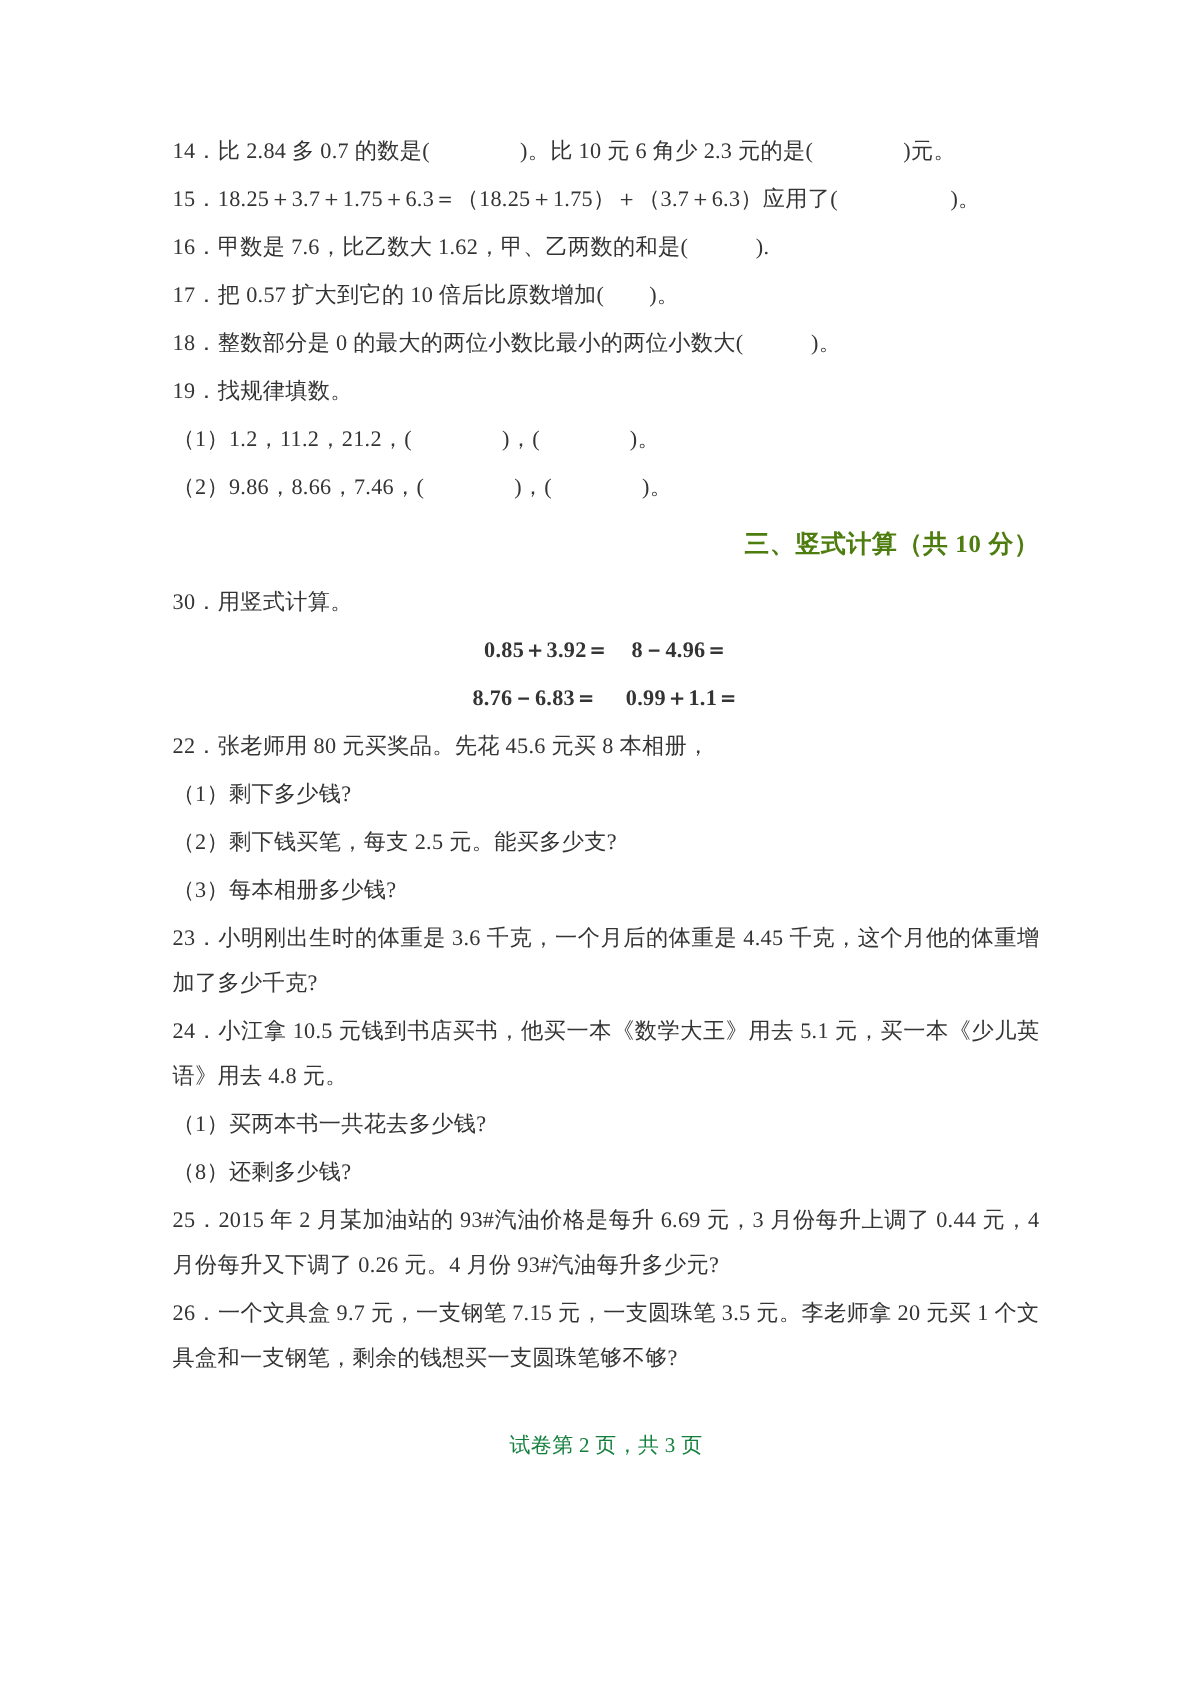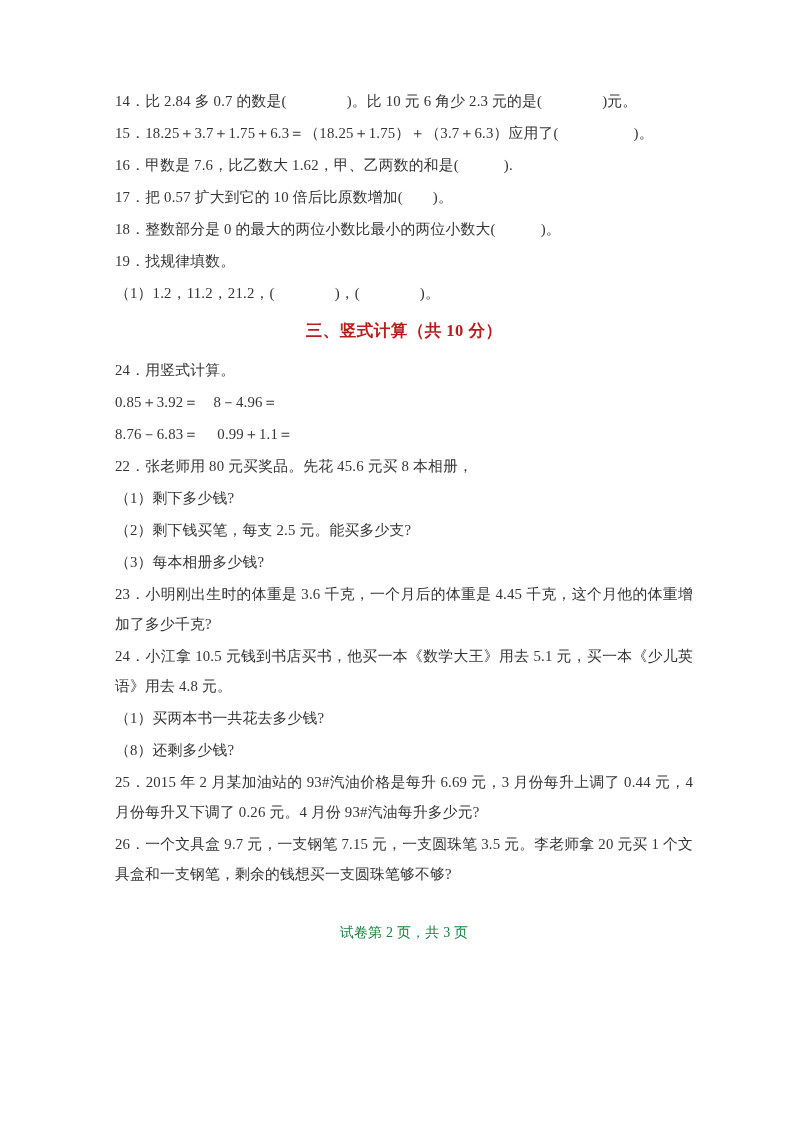--- a/index.html
+++ b/index.html
@@ -23,26 +23,27 @@
     margin: 0 0 2px 0;
     line-height: 30px;
     text-align: justify;
     letter-spacing: 0.2px;
   }
   .hd {
     margin: 7px 0 8px 0;
     line-height: 32px;
     font-weight: bold;
     font-size: 16.5px;
-    color: #b91c1c;
-    text-align: center;
+    color: #4d7c0f;
+    text-align: right;
     letter-spacing: 0.5px;
   }
   .eq {
-    text-align: left;
+    text-align: center;
+    font-weight: bold;
   }
   .foot {
     margin-top: 30px;
     text-align: center;
     font-size: 14px;
     color: #15803d;
     line-height: 28px;
   }
 </style>
 </head>
@@ -50,23 +51,24 @@
 
 <div class="page">
 
   <p class="ln">14．比 2.84 多 0.7 的数是(　　　　)。比 10 元 6 角少 2.3 元的是(　　　　)元。</p>
   <p class="ln">15．18.25＋3.7＋1.75＋6.3＝（18.25＋1.75）＋（3.7＋6.3）应用了(　　　　　)。</p>
   <p class="ln">16．甲数是 7.6，比乙数大 1.62，甲、乙两数的和是(　　　).</p>
   <p class="ln">17．把 0.57 扩大到它的 10 倍后比原数增加(　　)。</p>
   <p class="ln">18．整数部分是 0 的最大的两位小数比最小的两位小数大(　　　)。</p>
   <p class="ln">19．找规律填数。</p>
   <p class="ln">（1）1.2，11.2，21.2，(　　　　)，(　　　　)。</p>
+  <p class="ln">（2）9.86，8.66，7.46，(　　　　)，(　　　　)。</p>
 
   <p class="ln hd">三、竖式计算（共 10 分）</p>
-  <p class="ln">24．用竖式计算。</p>
+  <p class="ln">30．用竖式计算。</p>
   <p class="ln eq">0.85＋3.92＝　8－4.96＝</p>
   <p class="ln eq">8.76－6.83＝　 0.99＋1.1＝</p>
 
   <p class="ln">22．张老师用 80 元买奖品。先花 45.6 元买 8 本相册，</p>
   <p class="ln">（1）剩下多少钱?</p>
   <p class="ln">（2）剩下钱买笔，每支 2.5 元。能买多少支?</p>
   <p class="ln">（3）每本相册多少钱?</p>
   <p class="ln">23．小明刚出生时的体重是 3.6 千克，一个月后的体重是 4.45 千克，这个月他的体重增加了多少千克?</p>
   <p class="ln">24．小江拿 10.5 元钱到书店买书，他买一本《数学大王》用去 5.1 元，买一本《少儿英语》用去 4.8 元。</p>
   <p class="ln">（1）买两本书一共花去多少钱?</p>

